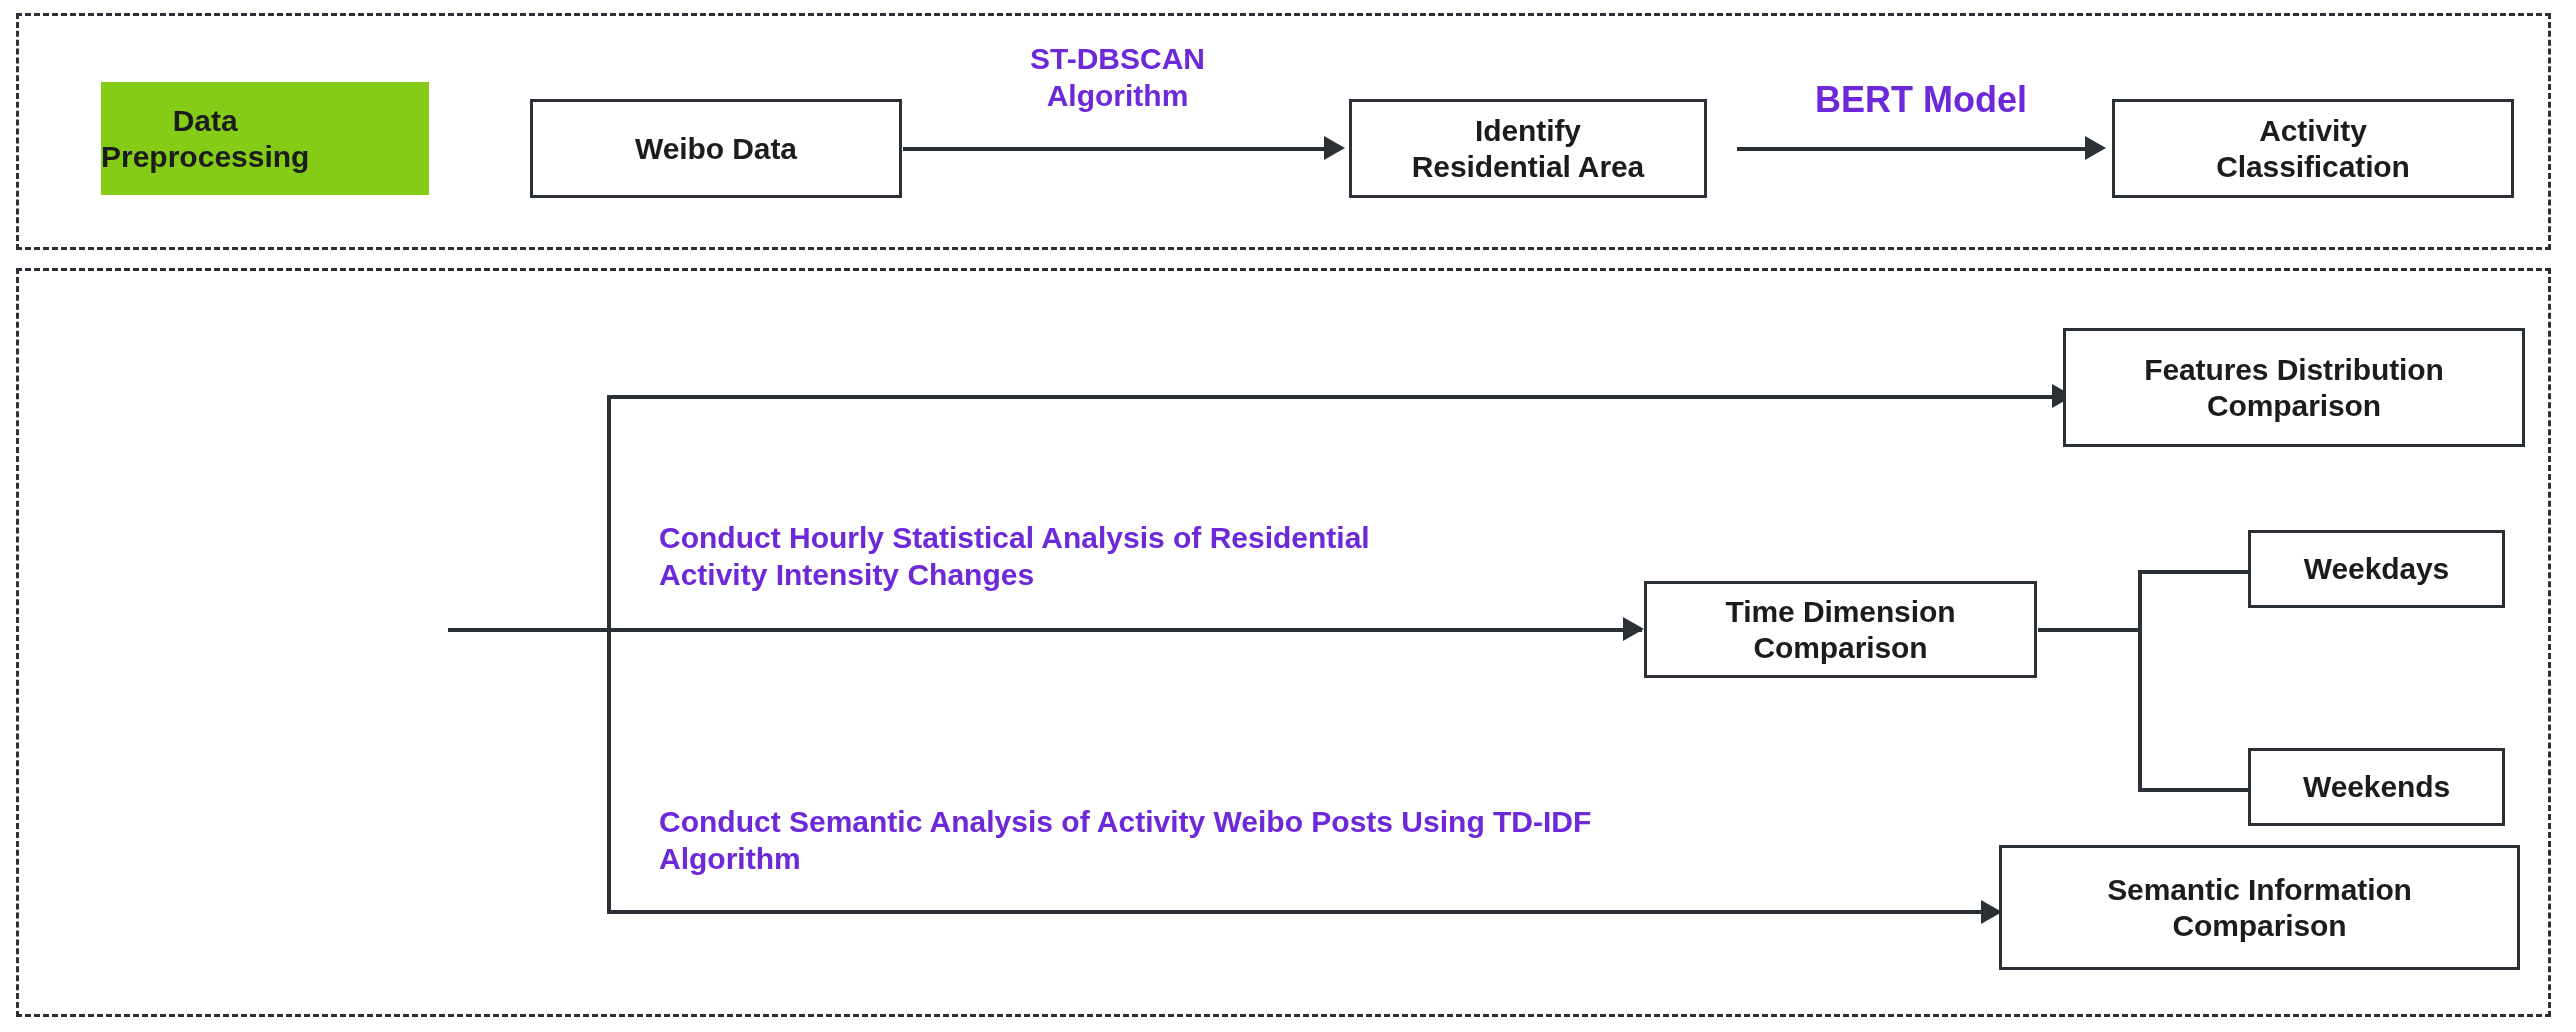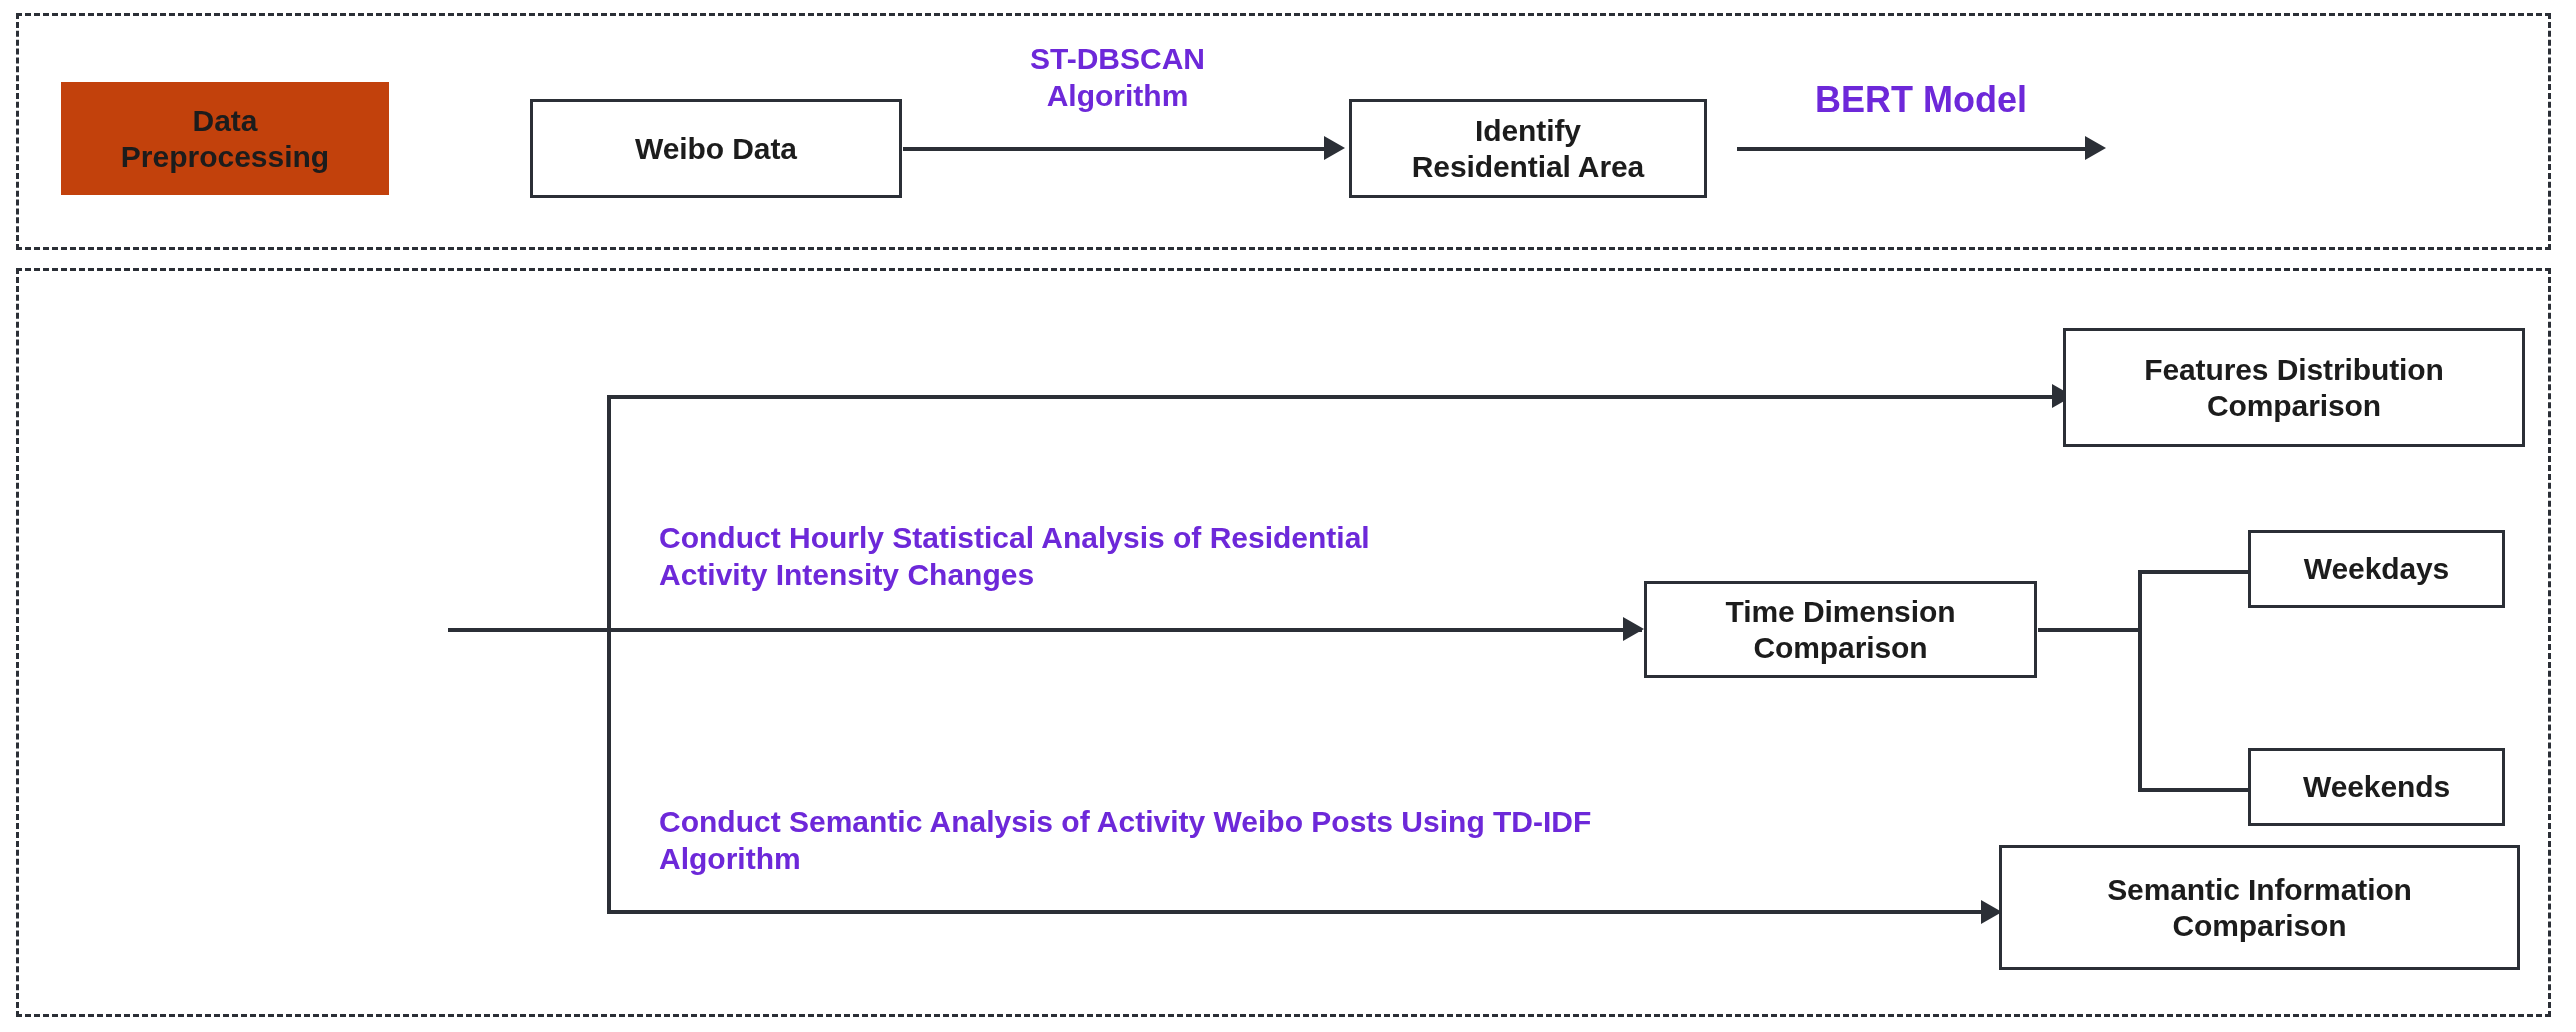--- a/index.html
+++ b/index.html
@@ -39,29 +39,29 @@
     color: #1c1c1c;
     font-weight: bold;
     line-height: 1.18;
     letter-spacing: -0.1px;
   }
   .node .lbl { display: block; white-space: pre-line; }
 
   .accent {
     position: absolute;
     box-sizing: border-box;
-    background: #c2410c;
+    background: #84cc16;
     border: none;
     display: flex;
     align-items: center;
-    justify-content: center;
     text-align: center;
     color: #1c1c1c;
     font-weight: bold;
     line-height: 1.18;
+    margin-left: 40px;
   }
   .accent .lbl { display: block; white-space: pre-line; }
 
   
   .caption {
     position: absolute;
     color: #6d28d9;
     font-weight: bold;
     line-height: 1.22;
     white-space: pre-line;
@@ -112,20 +112,24 @@
 
   <div class="node" id="box-identify-residential-area" style="left:1349px; top:99px; width:358px; height:99px; font-size:30px;">
     <span class="lbl">Identify
 Residential Area</span>
   </div>
 
   <div class="hline" style="left:1737px; top:147px; width:352px;"></div>
   <div class="arrowhead" style="left:2085px; top:136px;"></div>
   <div class="caption center" style="left:1772px; top:78px; width:298px; font-size:36px;">BERT Model</div>
 
+  <div class="node" id="box-activity-classification" style="left:2112px; top:99px; width:402px; height:99px; font-size:30px;">
+    <span class="lbl">Activity
+Classification</span>
+  </div>
 
   <div class="panel" id="panel-features"></div>
 
 
   <div class="hline" style="left:448px; top:628px; width:162px;"></div>
   <div class="vline" style="left:607px; top:395px; height:519px;"></div>
 
   <div class="hline" style="left:607px; top:395px; width:1448px;"></div>
   <div class="arrowhead" style="left:2052px; top:384px;"></div>
   <div class="node" id="box-spatial-distribution-comparison" style="left:2063px; top:328px; width:462px; height:119px; font-size:30px;">

